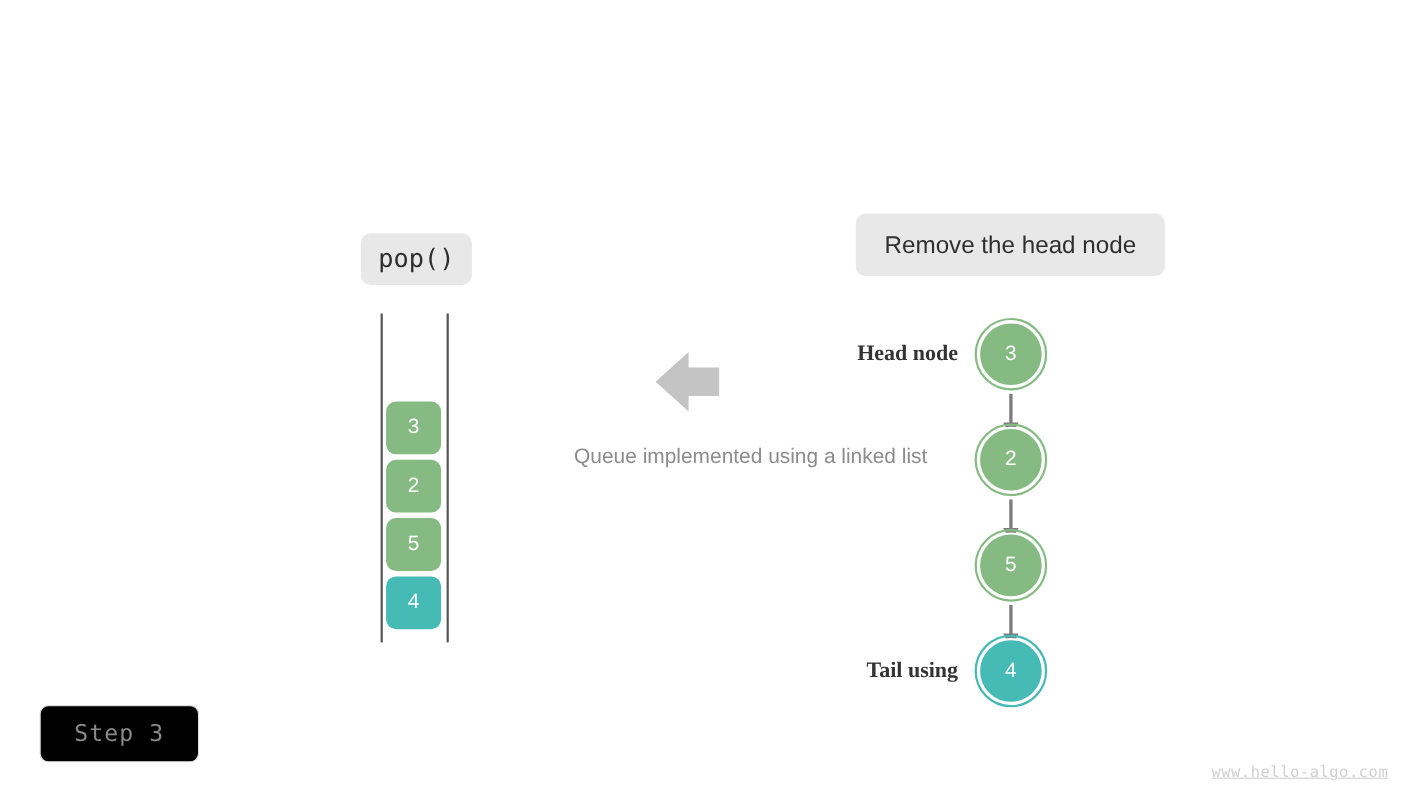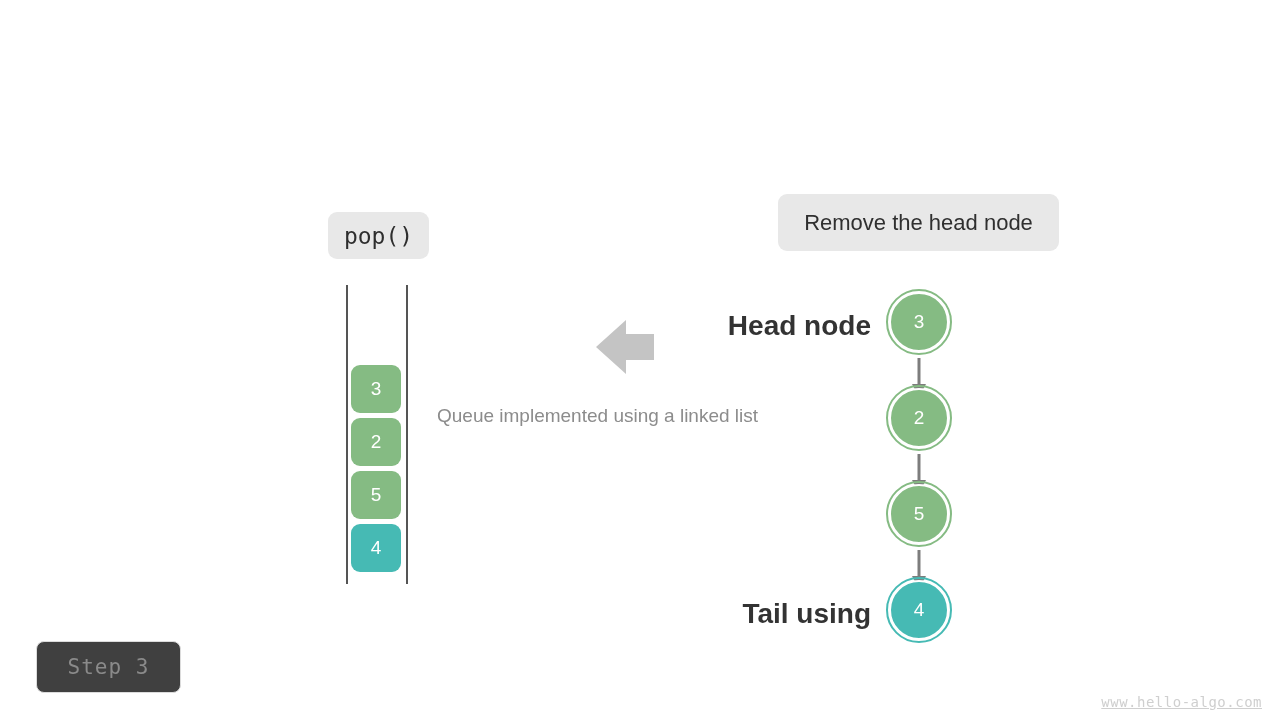--- a/index.html
+++ b/index.html
@@ -98,21 +98,21 @@
     width: 58px;
     height: 54px;
   }
 
   
   #caption {
     position: absolute;
     left: 437px;
     top: 405px;
     width: 406px;
-    text-align: left;
+    text-align: right;
     font-size: 19px;
     color: #8c8c8c;
     white-space: nowrap;
   }
   .node {
     position: absolute;
     left: 889px;
     width: 60px;
     height: 60px;
     border-radius: 50%;
@@ -141,40 +141,41 @@
   .connector {
     position: absolute;
     left: 916px;
     width: 36px;
     height: 40px;
     overflow: visible;
   }
 
   .endpoint-label {
     position: absolute;
-    font-size: 28px;
+    font-size: 20px;
     font-weight: bold;
     color: #333333;
     white-space: nowrap;
     text-align: right;
+    font-family: Liberation Serif, serif;
   }
   #head-node-label { left: 655px; top: 310px; width: 216px; }
   #tail-node-label { left: 655px; top: 598px; width: 216px; }
 
   
   #step-badge {
     position: absolute;
     left: 36px;
     top: 641px;
     width: 145px;
     height: 52px;
     box-sizing: border-box;
     border: 1px solid #dcdcdc;
     border-radius: 8px;
-    background: #404040;
+    background: #000000;
     display: flex;
     align-items: center;
     justify-content: center;
     font-family: "DejaVu Sans Mono", "Liberation Mono", monospace;
     font-size: 21px;
     color: #8a8a8a;
     letter-spacing: 1px;
   }
 
   

